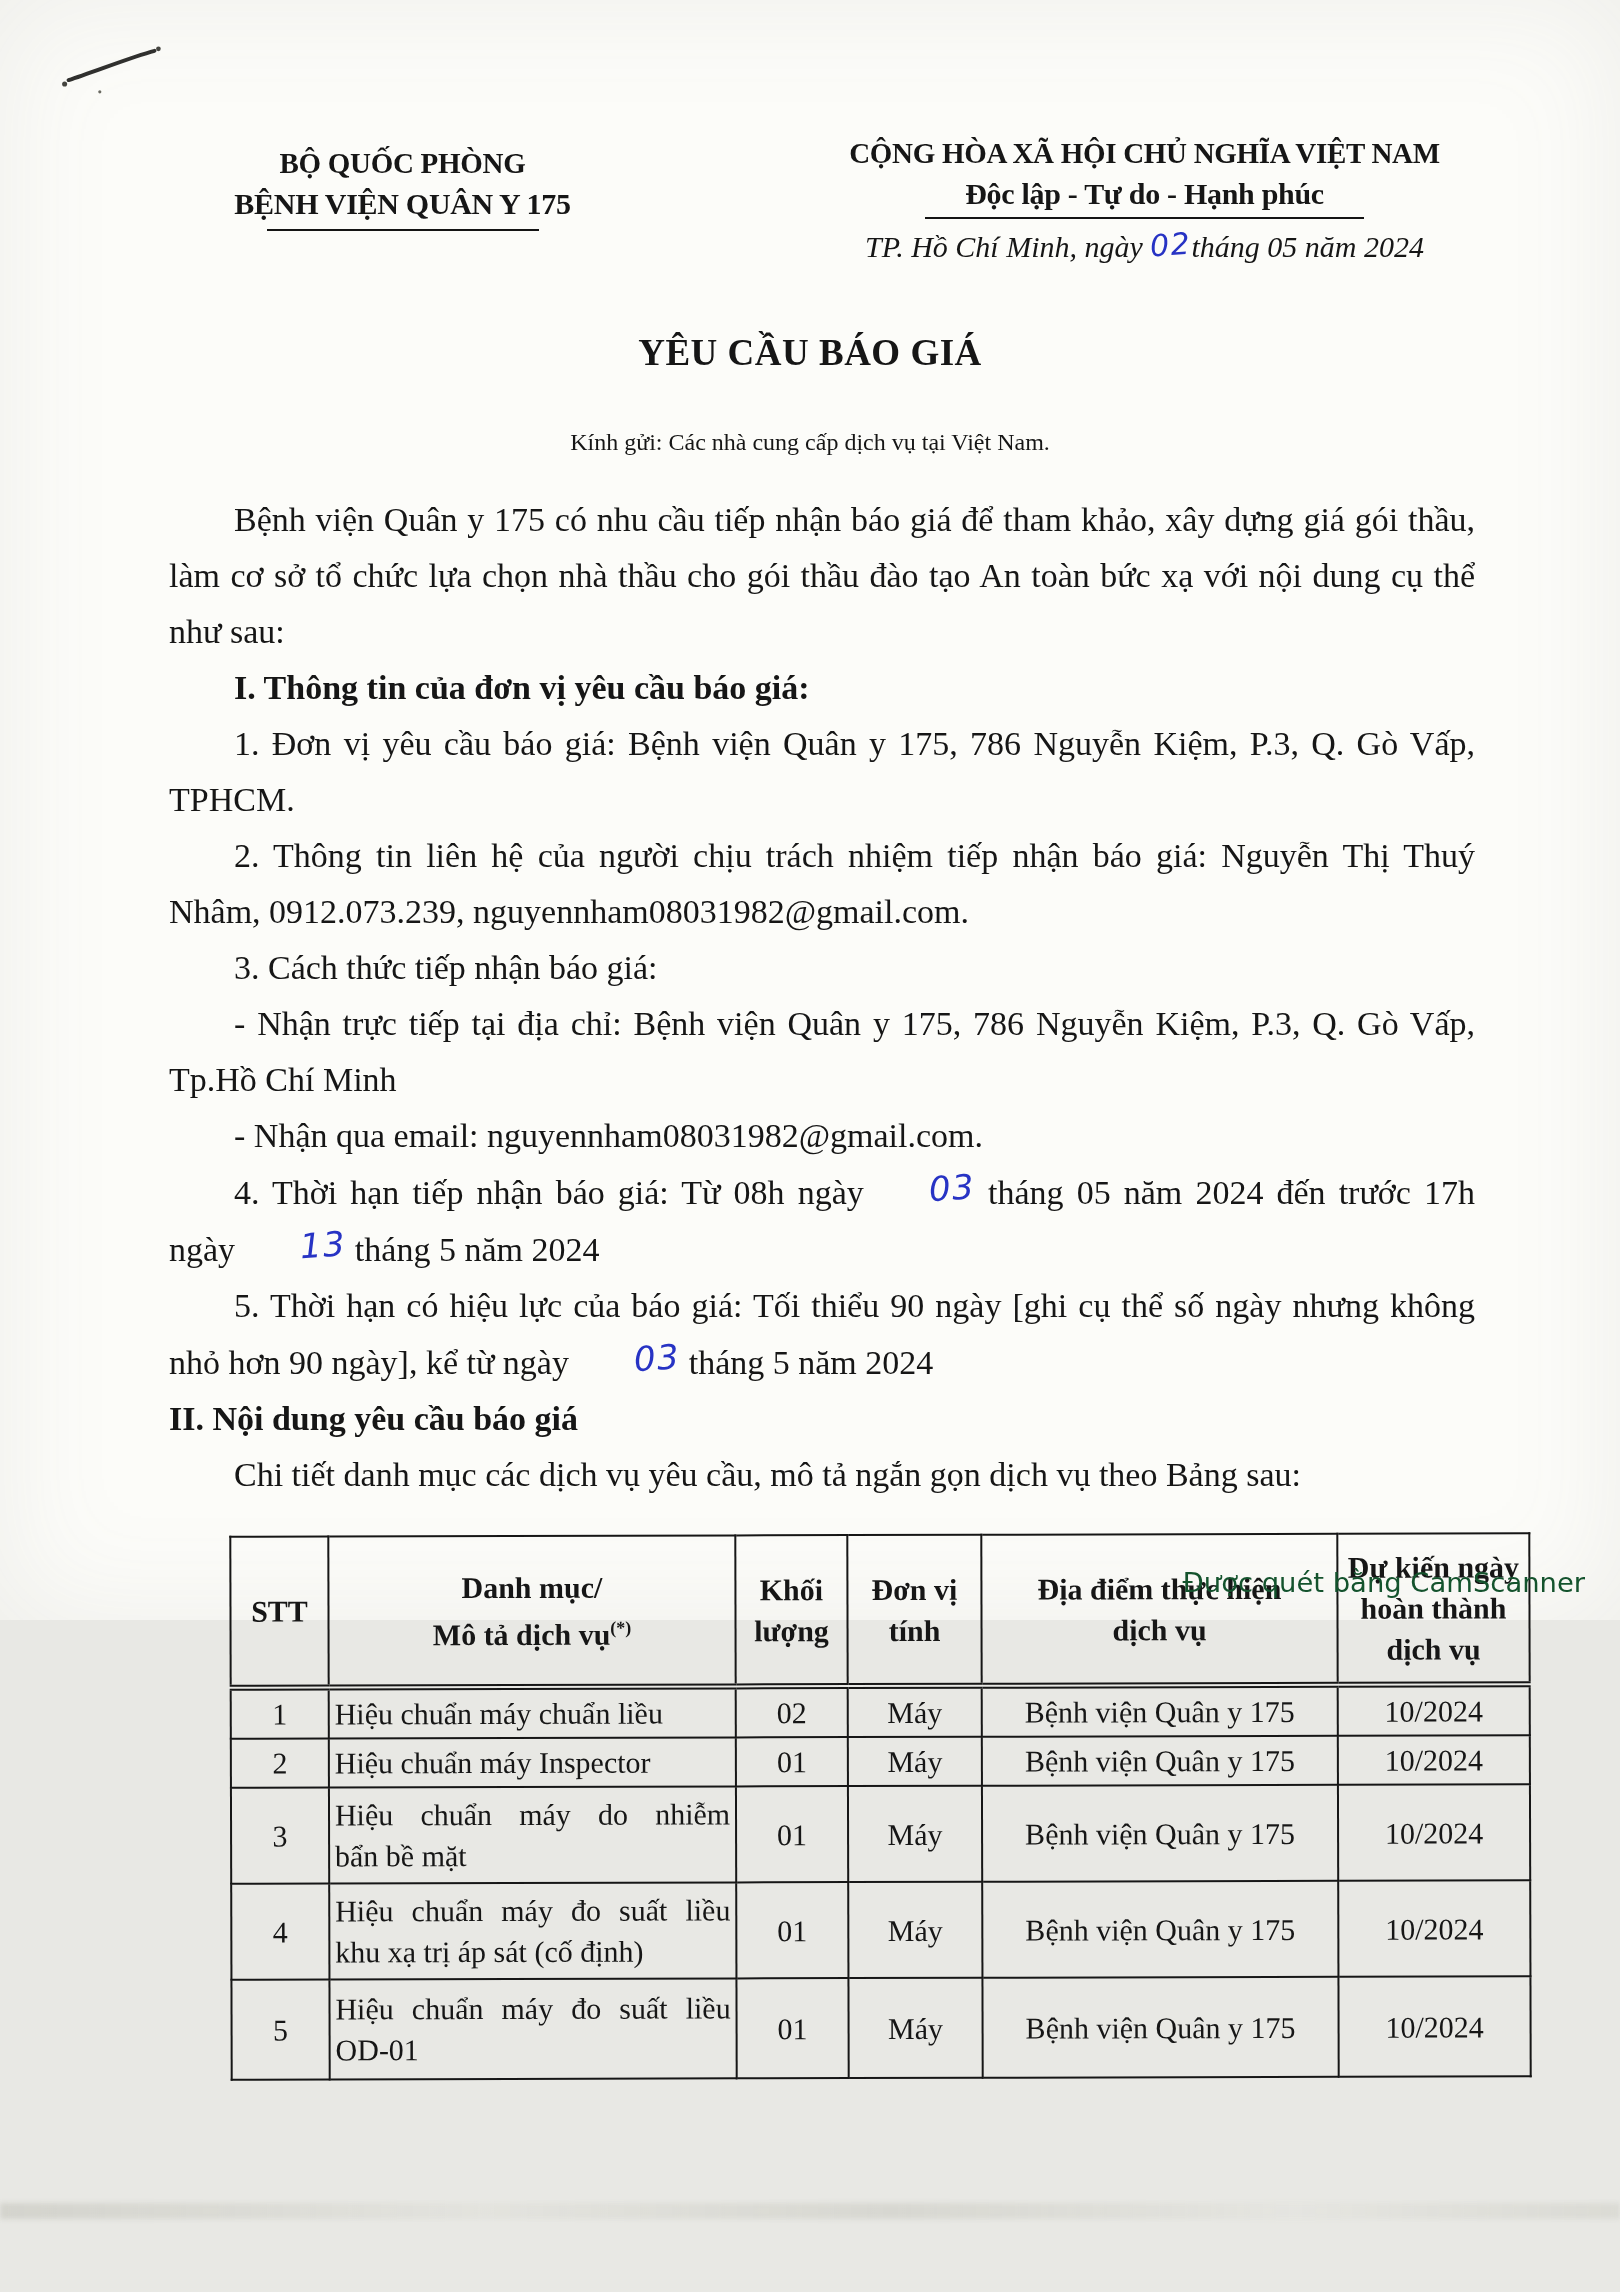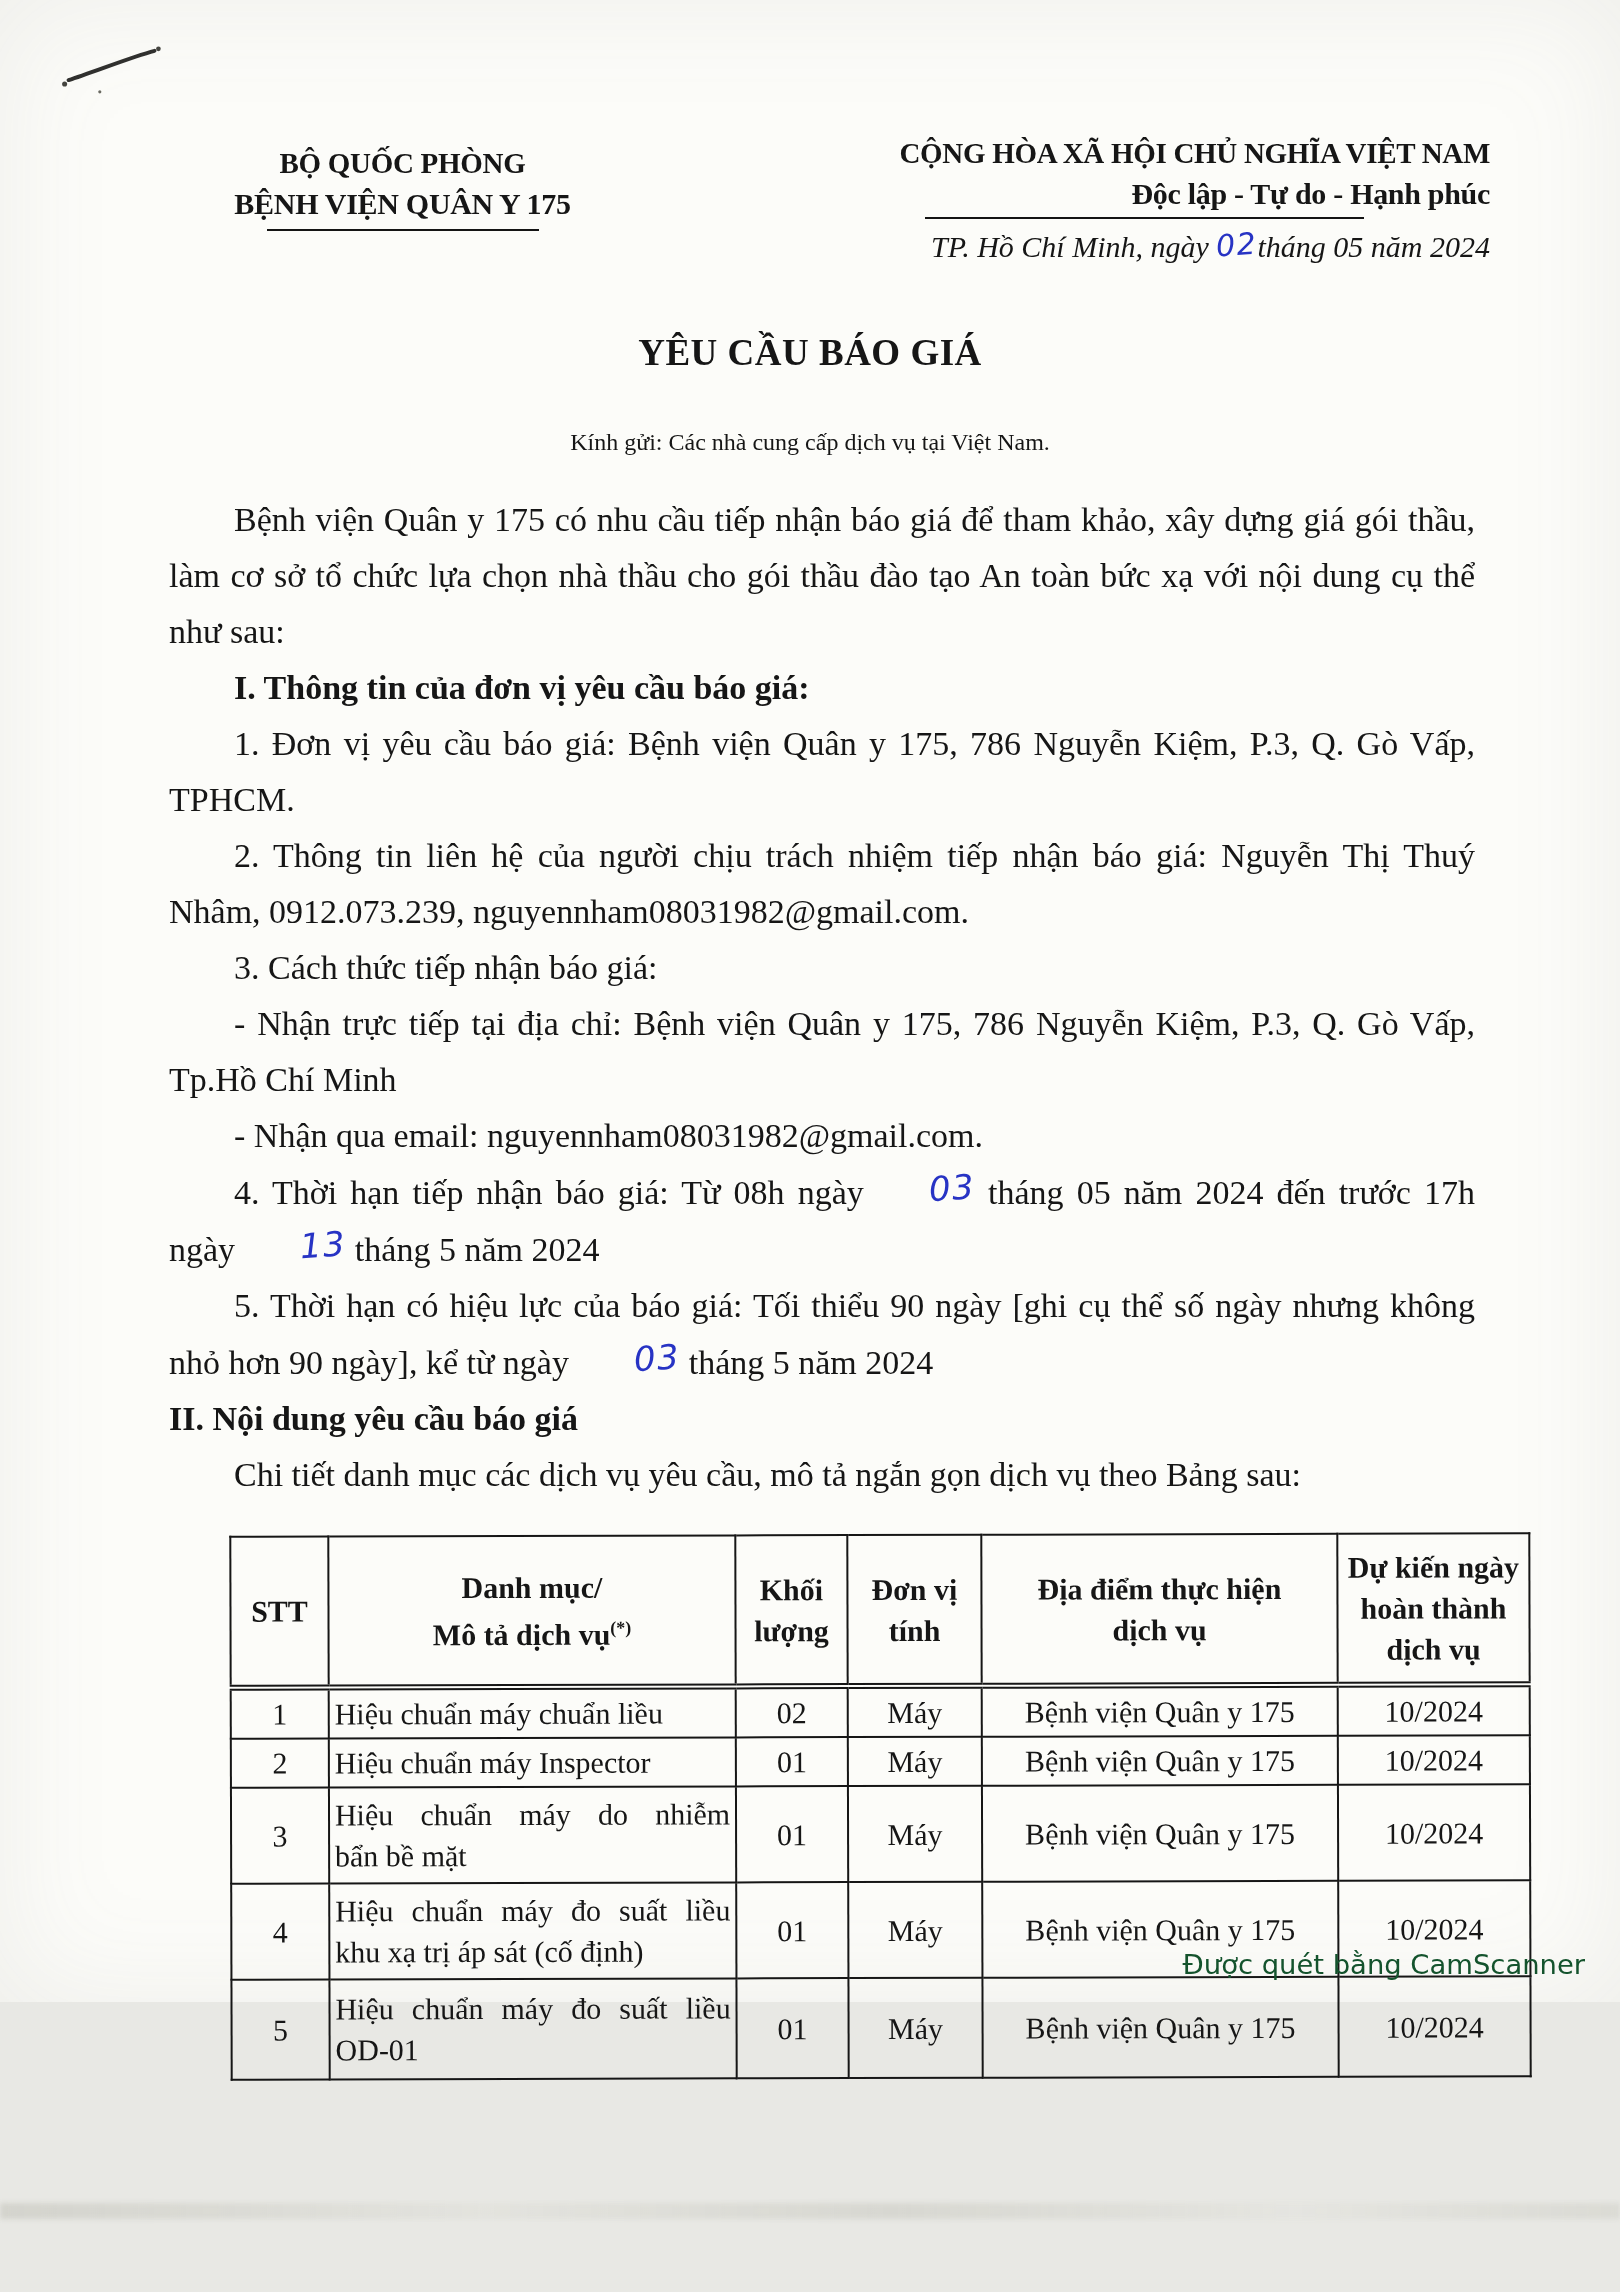--- a/index.html
+++ b/index.html
@@ -2,31 +2,31 @@
 <html><head>
 <meta charset="utf-8">
 <style>
   html,body{margin:0;padding:0;}
   body{
     width:1620px;height:2293px;overflow:hidden;
     background:#e8e8e4;
     font-family:"Liberation Serif","DejaVu Serif",serif;
   }
   .page{
-    position:relative;width:1620px;height:2002px;
+    position:relative;width:1620px;height:1620px;
     background:#fcfcf9;
     color:#161616;
     box-shadow:inset 0 0 118px rgba(120,120,110,0.10);
   }
   
   .pen-mark{position:absolute;left:49px;top:29px;}
 
   
   .hdr-left{position:absolute;top:147px;left:172px;width:461px;text-align:center;}
-  .hdr-right{position:absolute;top:137px;left:799px;width:691px;text-align:right;}
+  .hdr-right{position:absolute;top:137px;left:799px;width:691px;text-align:center;}
   .h1line{font-size:29px;font-weight:bold;letter-spacing:-0.3px;}
   .h2line{font-size:30px;font-weight:bold;margin-top:6.9px;letter-spacing:-0.3px;}
   .rule{border-top:2.9px solid #141414;margin:7.8px auto 0;}
   .rule-left{width:272px;}
   .rule-right{width:439px;margin-top:5.9px;}
   .date-line{font-size:30px;font-style:italic;margin-top:9.8px;white-space:nowrap;}
 
   .doc-title{
     position:absolute;top:331px;left:0;width:100%;
     text-align:center;font-size:37px;font-weight:bold;letter-spacing:0.5px;

